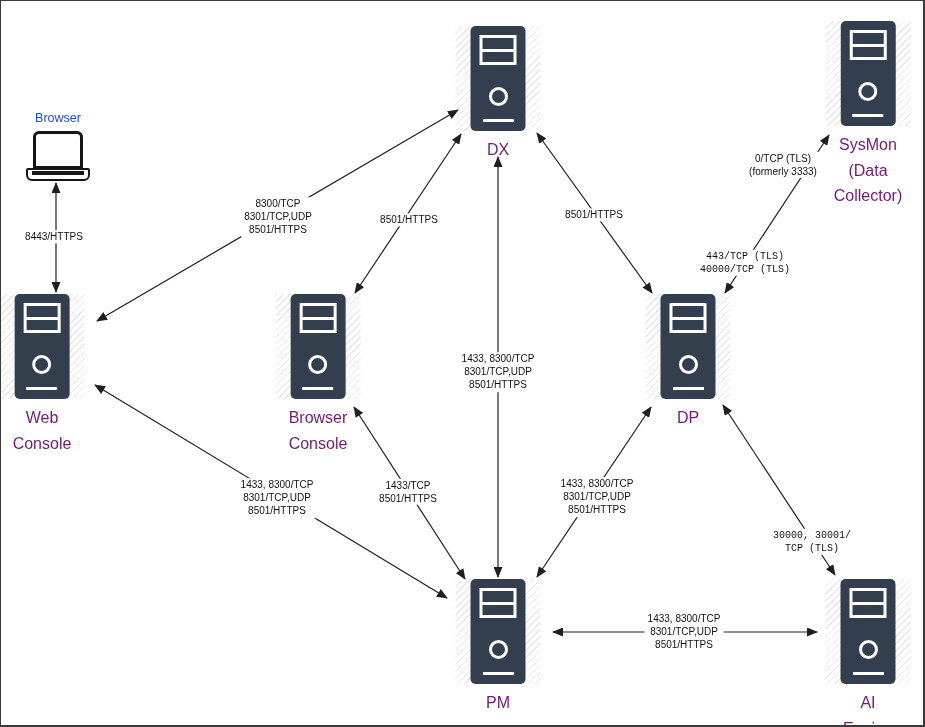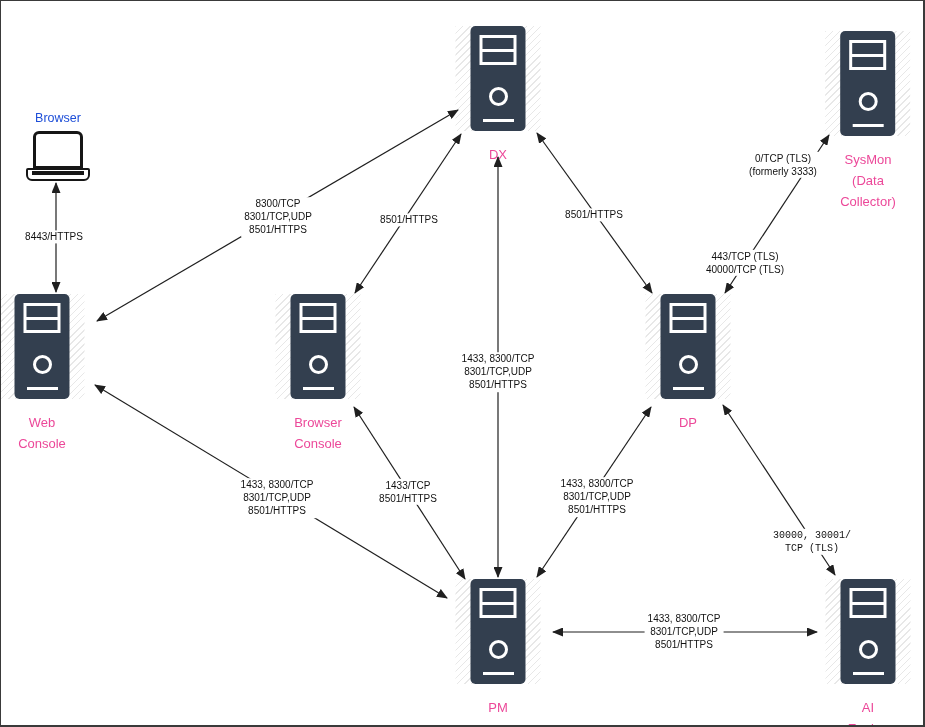--- a/index.html
+++ b/index.html
@@ -23,22 +23,22 @@
     font-size:10px;line-height:1.32;
     color:#111;text-align:center;
     white-space:pre-line;
   }
   .node{
     position:absolute;z-index:3;
     display:flex;flex-direction:column;align-items:center;
     transform:translateX(-50%);
   }
   .node-label{
-    margin-top:14px;
-    font-size:13px;line-height:1.6;color:#ec4899;
+    margin-top:6px;
+    font-size:16px;line-height:1.6;color:#701a75;
     text-align:center;white-space:pre-line;
   }
   .node-label.top{margin-top:0;margin-bottom:3px;font-size:12.5px;color:#1d4ed8;}
   
   .server-wrap{position:relative;width:55px;height:105px;}
   .hatch{
     position:absolute;left:-15px;right:-15px;top:0;bottom:0;
     background:repeating-linear-gradient(135deg, rgba(110,110,110,.16) 0 1px, transparent 1px 5px);
   }
   .server{
@@ -145,21 +145,21 @@
             <div class="bay"></div>
             <div class="bay"></div>
           </div>
         <div class="power"></div>
           <div class="slot"></div>
       </div>
     </div>
     <div class="node-label">DX</div>
   </div>
 
-  <div class="node" style="left:867px;top:30px;">
+  <div class="node" style="left:867px;top:20px;">
     <div class="server-wrap">
       <div class="hatch"></div>
       <div class="server">
         <div class="bays">
             <div class="bay"></div>
             <div class="bay"></div>
           </div>
         <div class="power"></div>
           <div class="slot"></div>
       </div>
@@ -218,21 +218,21 @@
     <div class="edge-label" style="left: 277px; top: 216px;">8300/TCP
 8301/TCP,UDP
 8501/HTTPS</div>
     <div class="edge-label" style="left: 408px; top: 219px;">8501/HTTPS</div>
     <div class="edge-label" style="left: 593px; top: 214px;">8501/HTTPS</div>
     <div class="edge-label" style="left: 497px; top: 371px;">1433, 8300/TCP
 8301/TCP,UDP
 8501/HTTPS</div>
     <div class="edge-label" style="left: 782px; top: 164px;">0/TCP (TLS)
 (formerly 3333)</div>
-    <div class="edge-label" style="left: 744px; top: 262px;">443/TCP (TLS)
+    <div class="edge-label" style="left: 744px; top: 262px; font-family: Liberation Mono, monospace;">443/TCP (TLS)
 40000/TCP (TLS)</div>
     <div class="edge-label" style="left: 811px; top: 541px; font-family: Liberation Mono, monospace;">30000, 30001/
 TCP (TLS)</div>
     <div class="edge-label" style="left: 276px; top: 497px;">1433, 8300/TCP
 8301/TCP,UDP
 8501/HTTPS</div>
     <div class="edge-label" style="left: 407px; top: 491px;">1433/TCP
 8501/HTTPS</div>
     <div class="edge-label" style="left: 596px; top: 496px;">1433, 8300/TCP
 8301/TCP,UDP

